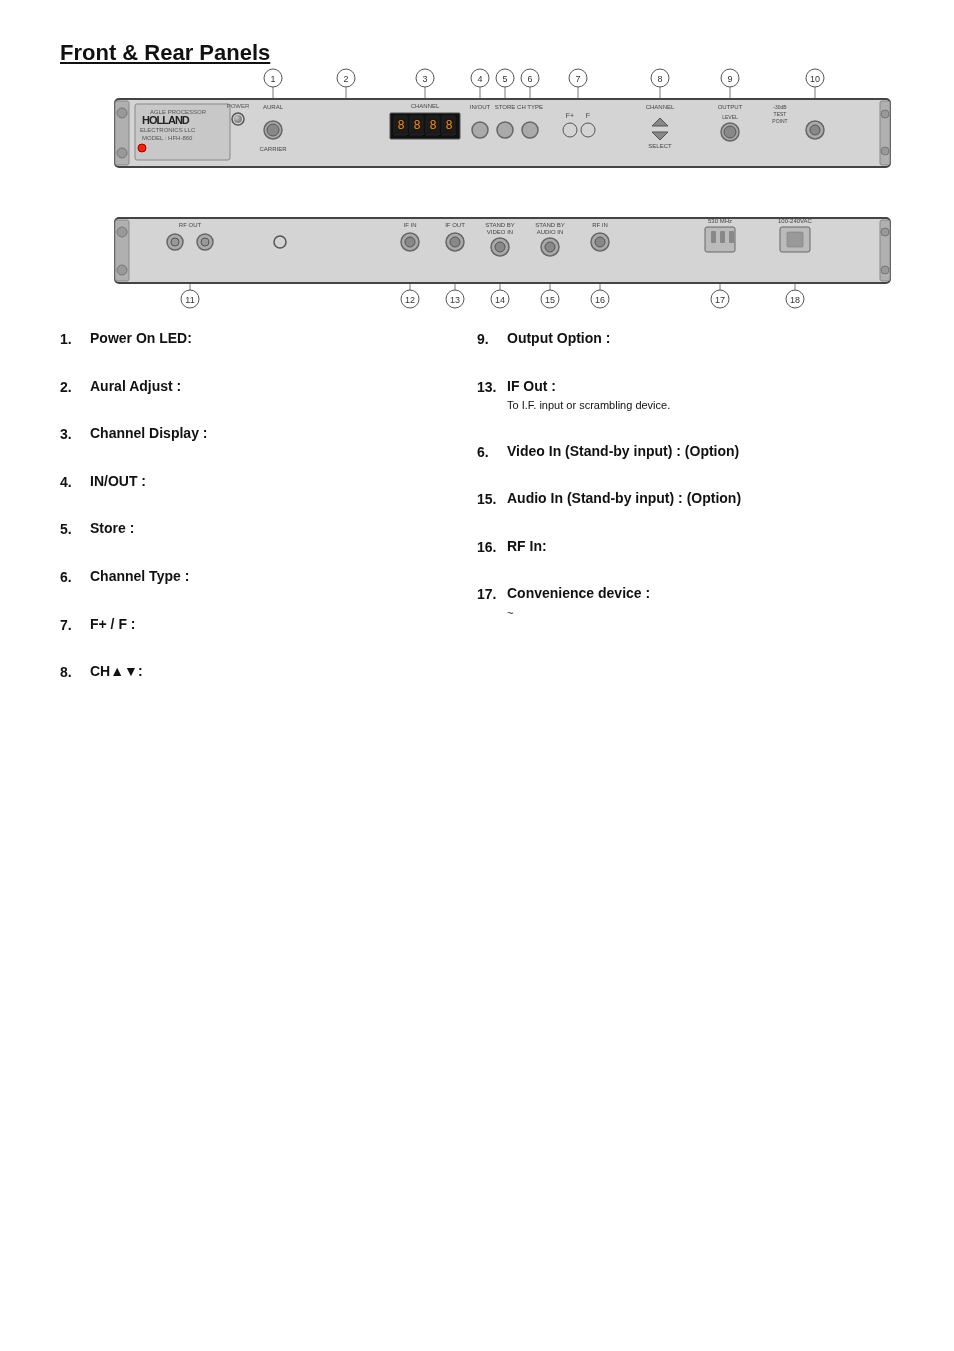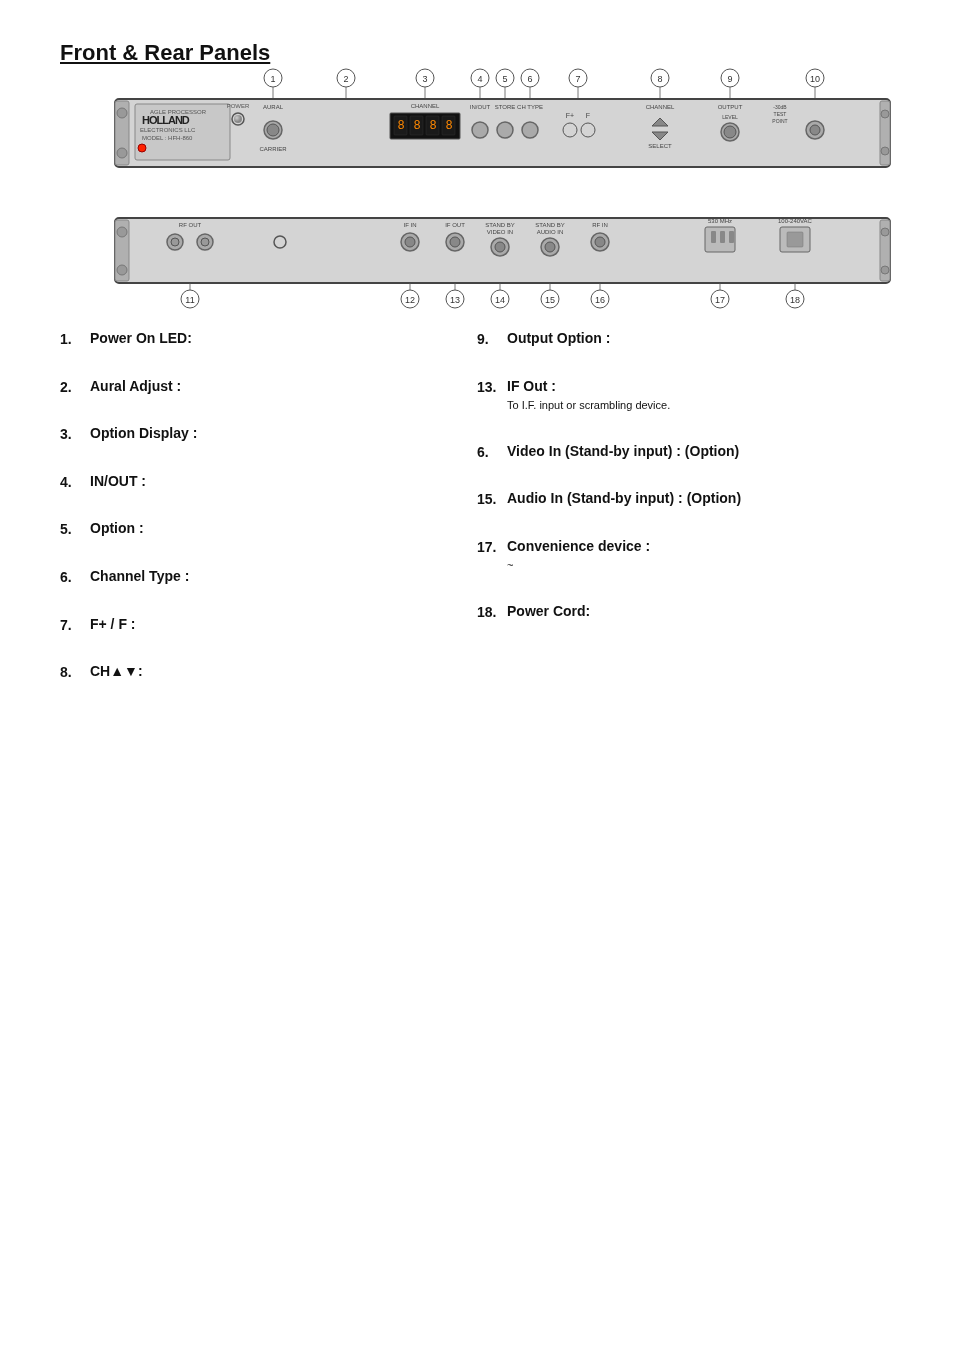--- a/index.html
+++ b/index.html
@@ -294,29 +294,29 @@
     <div class="list-item">
       <span class="list-number">1.</span>
       <span class="list-text">Power On LED:</span>
     </div>
     <div class="list-item">
       <span class="list-number">2.</span>
       <span class="list-text">Aural Adjust :</span>
     </div>
     <div class="list-item">
       <span class="list-number">3.</span>
-      <span class="list-text">Option Display :</span>
+      <span class="list-text">Channel Display :</span>
     </div>
     <div class="list-item">
       <span class="list-number">4.</span>
       <span class="list-text">IN/OUT :</span>
     </div>
     <div class="list-item">
       <span class="list-number">5.</span>
-      <span class="list-text">Option :</span>
+      <span class="list-text">Store :</span>
     </div>
     <div class="list-item">
       <span class="list-number">6.</span>
       <span class="list-text">Channel Type :</span>
     </div>
     <div class="list-item">
       <span class="list-number">7.</span>
       <span class="list-text">F+ / F :</span>
     </div>
     <div class="list-item">
@@ -339,24 +339,24 @@
     </div>
     <div class="list-item">
       <span class="list-number">6.</span>
       <span class="list-text">Video In (Stand-by input) : (Option)</span>
     </div>
     <div class="list-item">
       <span class="list-number">15.</span>
       <span class="list-text">Audio In (Stand-by input) : (Option)</span>
     </div>
     <div class="list-item">
+      <span class="list-number">16.</span>
+      <span class="list-text">RF In:</span>
+    </div>
+    <div class="list-item">
       <span class="list-number">17.</span>
       <span class="list-text">
         <span>Convenience device :</span>
         <span class="list-subtext">~</span>
       </span>
     </div>
-    <div class="list-item">
-      <span class="list-number">18.</span>
-      <span class="list-text">Power Cord:</span>
-    </div>
   </div>
 </div>
 
 </body></html>

